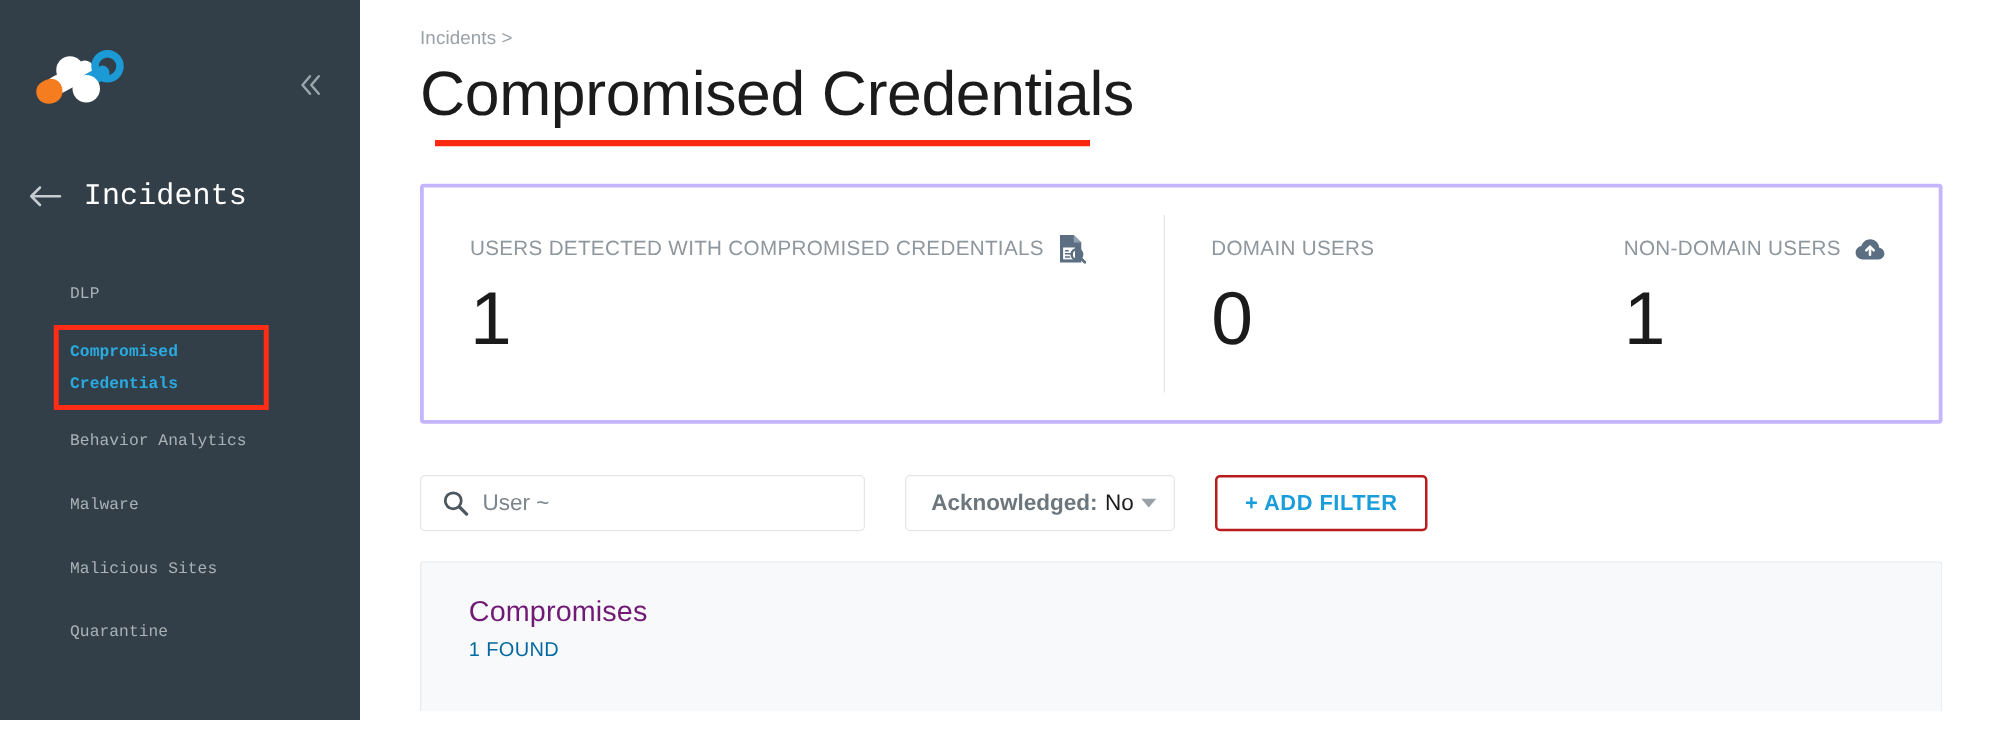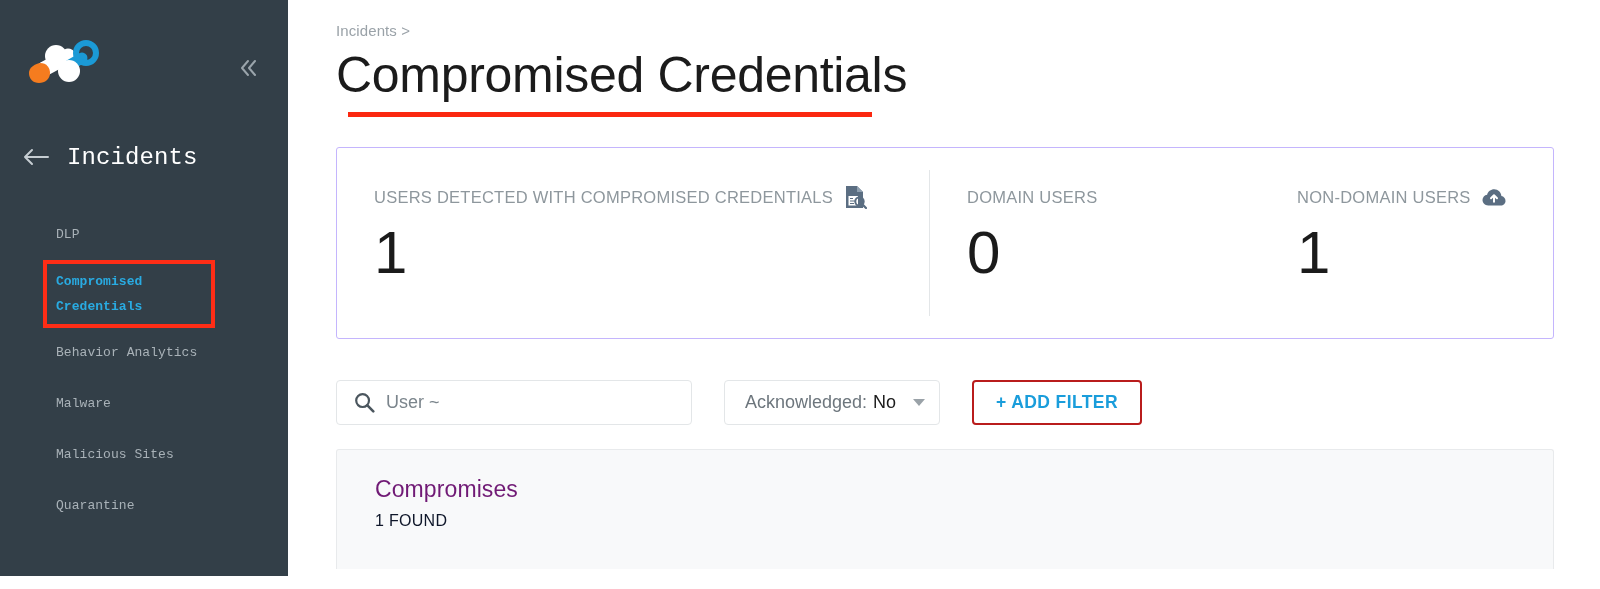--- a/index.html
+++ b/index.html
@@ -141,21 +141,21 @@
     height: 5px;
     background: #fb2810;
     z-index: 15;
   }
 
   
   .stats-card {
     margin-top: 43px;
     margin-right: 46px;
     height: 192px;
-    border: 1px solid #c4b5fd;
+    border: 3px solid #c4b5fd;
     border-radius: 3px;
     background: #ffffff;
     display: flex;
     align-items: flex-start;
   }
 
   .stat {
     padding-top: 38px;
     position: relative;
     height: 100%;
@@ -225,21 +225,21 @@
     display: flex;
     align-items: center;
     padding: 0 14px 0 20px;
     background: #fff;
     cursor: pointer;
     gap: 6px;
   }
   .ack-label {
     font-size: 18px;
     color: #6d767d;
-    font-weight: 400;
+    font-weight: 700;
   }
   .ack-value {
     font-size: 18px;
     color: #1b1b1b;
     font-weight: 400;
   }
   .ack-caret {
     margin-left: auto;
     width: 0; height: 0;
     border-left: 6px solid transparent;
@@ -275,21 +275,21 @@
   }
   .results-title {
     font-size: 23px;
     color: #701a75;
     font-weight: 400;
     letter-spacing: 0.1px;
   }
   .results-count {
     margin-top: 9px;
     font-size: 16px;
-    color: #0f172a;
+    color: #0369a1;
     font-weight: 400;
     letter-spacing: 0.3px;
   }
 </style>
 </head>
 <body>
 
 <div class="app">
 
   <aside class="sidebar">

